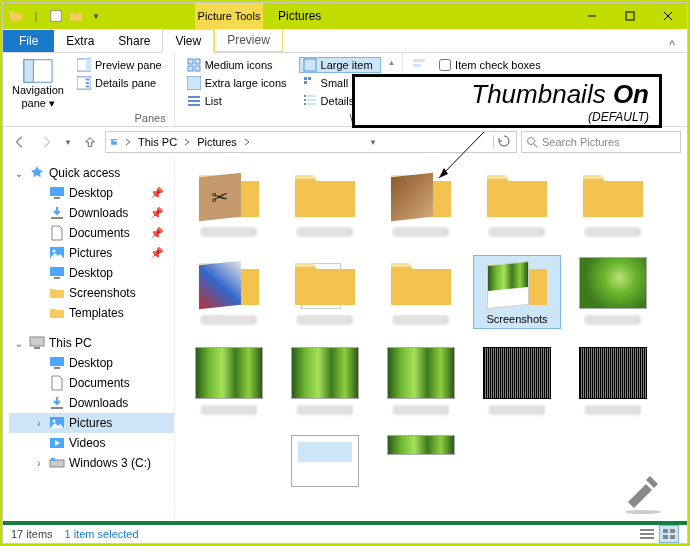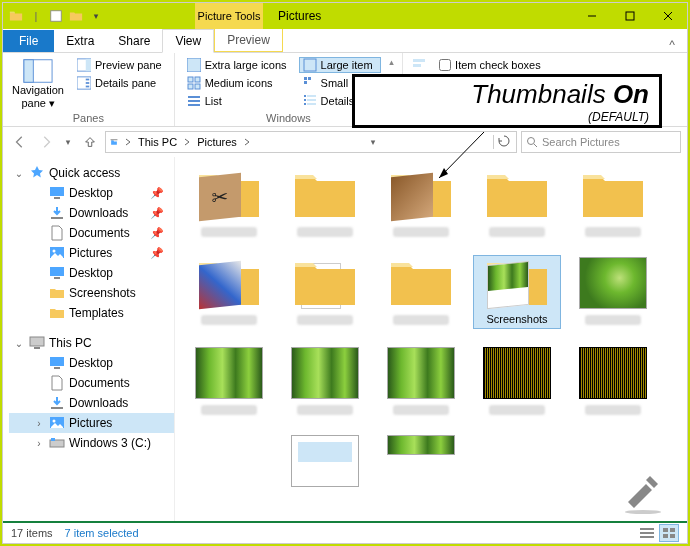--- a/index.html
+++ b/index.html
@@ -22,21 +22,21 @@
 .ribbon-tabs .tab { padding: 4px 12px; cursor:pointer; }
 .ribbon-tabs .file-tab { background:#1979ca; color:#fff; padding:4px 16px; }
 .ribbon-tabs .active-tab { border:1px solid #dadada; border-bottom:1px solid #fff; background:#fff; margin-bottom:-1px; }
 .ribbon-tabs .ctx-tab { border:1px solid #f5d94f; border-top:2px solid #f5d94f; color:#555; }
 .ribbon-tabs .expand { margin-left:auto; width:30px; text-align:center; color:#666; }
 
 
 .ribbon { height:74px; background:#fff; border-bottom:1px solid #dadada; display:flex; font-size:11px; }
 .ribbon-group { border-right:1px solid #e5e5e5; padding:4px 8px 2px 8px; display:flex; flex-direction:column; justify-content:space-between; }
 .ribbon-group .group-body { display:flex; gap:8px; flex:1; }
-.ribbon-group .group-label { text-align:center; color:#666; font-size:11px; padding-top:2px; }
+.ribbon-group .group-label { text-align:right; color:#666; font-size:11px; padding-top:2px; }
 .big-btn { display:flex; flex-direction:column; align-items:center; justify-content:center; width:54px; cursor:pointer; }
 .big-btn svg { width:30px; height:26px; }
 .big-btn .lbl { font-size:11px; text-align:center; line-height:1.1; }
 .stacked { display:flex; flex-direction:column; gap:2px; }
 .stacked .opt { display:flex; align-items:center; gap:4px; padding:1px 4px; cursor:pointer; white-space:nowrap; }
 .stacked .opt svg { width:14px; height:14px; }
 .stacked .opt.sel { background:#cde6f7; border:1px solid #7fb5e0; padding:0 3px; }
 .chk { display:flex; align-items:center; gap:4px; padding:2px 4px; }
 .chk input { width:12px; height:12px; }
 
@@ -76,21 +76,21 @@
 .overlay-img { position:absolute; left:4px; top:6px; width:42px; height:44px; transform: skewY(-6deg); }
 .grass { background: linear-gradient(90deg, #2a5a1a 0%, #6db82e 20%, #a8e05a 40%, #3d7a1e 60%, #8ccf3e 80%, #2a5a1a 100%); }
 .dark-stripe { background: repeating-linear-gradient(90deg, #000 0, #000 1px, #a08a00 1px, #a08a00 2px); border:1px solid #000; }
 .scissors { background:#c49a6c; display:flex; align-items:center; justify-content:center; color:#222; font-size:20px; }
 .grass-swirl { background: radial-gradient(circle at 60% 40%, #bde07a 0%, #6db82e 30%, #3d7a1e 70%); }
 .item .name { margin-top:4px; text-align:center; height:14px; width:70px; }
 .blur { background:#e0e0e0; border-radius:3px; height:10px; width:56px; margin-top:6px; filter:blur(1px); }
 .page { background:#fff; border:1px solid #ccc; margin:6px 10px 0 10px; width:40px; height:46px; }
 
 
-.status { height:22px; border-top:2px solid #15803d; display:flex; align-items:center; font-size:11px; padding:0 8px; gap:12px; color:#444; }
+.status { height:22px; border-top:4px solid #15803d; display:flex; align-items:center; font-size:11px; padding:0 8px; gap:12px; color:#444; }
 .status .view-btns { margin-left:auto; display:flex; gap:2px; }
 .status .view-btns div { width:20px; height:18px; border:1px solid transparent; display:flex; align-items:center; justify-content:center; }
 .status .view-btns .act { background:#cde6f7; border:1px solid #7fb5e0; }
 
 
 .annot { position:absolute; left:350px; top:72px; width:310px; height:54px; border:3px solid #000; background:#fff; z-index:50; display:flex; flex-direction:column; align-items:flex-end; justify-content:center; padding:4px 10px; font-family: Calibri, sans-serif; }
 .annot .line1 { font-size:26px; font-style:italic; }
 .annot .line1 .bold { font-style:italic; font-weight:900; }
 .annot .line2 { font-size:12px; font-style:italic; }
 .annot-arrow { position:absolute; left:432px; top:128px; z-index:49; }
@@ -186,32 +186,32 @@
         </div>
       </div>
       <div class="group-label">Panes</div>
     </div>
 
     <div class="ribbon-group">
       <div class="group-body">
         <div class="stacked">
           <div class="opt">
             <svg viewBox="0 0 14 14">
-                <rect width="14" height="14" fill="#cde6f7" stroke="#5a8fd6"></rect>
-              </svg>
-            <span>Extra large icons</span>
-          </div>
-          <div class="opt">
-            <svg viewBox="0 0 14 14">
                 <rect x="1" y="1" width="5" height="5" fill="#cde6f7" stroke="#5a8fd6"></rect>
                 <rect x="8" y="1" width="5" height="5" fill="#cde6f7" stroke="#5a8fd6"></rect>
                 <rect x="1" y="8" width="5" height="5" fill="#cde6f7" stroke="#5a8fd6"></rect>
                 <rect x="8" y="8" width="5" height="5" fill="#cde6f7" stroke="#5a8fd6"></rect>
               </svg>
             <span>Medium icons</span>
+          </div>
+          <div class="opt">
+            <svg viewBox="0 0 14 14">
+                <rect width="14" height="14" fill="#cde6f7" stroke="#5a8fd6"></rect>
+              </svg>
+            <span>Extra large icons</span>
           </div>
           <div class="opt">
             <svg viewBox="0 0 14 14">
                 <rect x="1" y="2" width="12" height="2" fill="#5a8fd6"></rect>
                 <rect x="1" y="6" width="12" height="2" fill="#5a8fd6"></rect>
                 <rect x="1" y="10" width="12" height="2" fill="#5a8fd6"></rect>
               </svg>
             <span>List</span>
           </div>
         </div>
@@ -438,20 +438,28 @@
       <div class="tree-item lvl2 sel">
           <span class="chev">›</span>
           <svg viewBox="0 0 16 16">
             <rect x="1" y="2" width="14" height="11" fill="#4da6ff"></rect>
             <circle cx="5" cy="6" r="1.5" fill="#fff"></circle>
             <path fill="#fff" d="M2 12l4-4 3 3 2-2 3 3v1H2z"></path>
           </svg>
           <span>Pictures</span>
         </div>
       <div class="tree-item lvl2">
+          <span class="spacer"></span>
+          <svg viewBox="0 0 16 16">
+            <rect x="1" y="3" width="14" height="10" fill="#4da6ff"></rect>
+            <path fill="#fff" d="M6 5v6l5-3z"></path>
+          </svg>
+          <span>Videos</span>
+        </div>
+      <div class="tree-item lvl2">
           <span class="chev">›</span>
           <svg viewBox="0 0 16 16">
             <rect x="1" y="5" width="14" height="7" fill="#ccc" stroke="#888"></rect>
             <rect x="2" y="3" width="4" height="3" fill="#4da6ff"></rect>
           </svg>
           <span>Windows 3 (C:)</span>
         </div>
     </div>
 
     <div class="items-pane">
@@ -579,21 +587,21 @@
         </div>
         <div class="item">
           <div class="thumb grass" style="border:1px solid #aaa; height:20px;"></div>
         </div>
       </div>
     </div>
   </div>
 
   <div class="status">
     <span>17 items</span>
-    <span style="color:#1979ca;">7 item selected</span>
+    <span style="color:#1979ca;">1 item selected</span>
     <div class="view-btns">
       <div>
           <svg width="14" height="12" viewBox="0 0 14 12">
             <rect y="1" width="14" height="2" fill="#888"></rect>
             <rect y="5" width="14" height="2" fill="#888"></rect>
             <rect y="9" width="14" height="2" fill="#888"></rect>
           </svg>
         </div>
       <div class="act">
           <svg width="14" height="12" viewBox="0 0 14 12">

